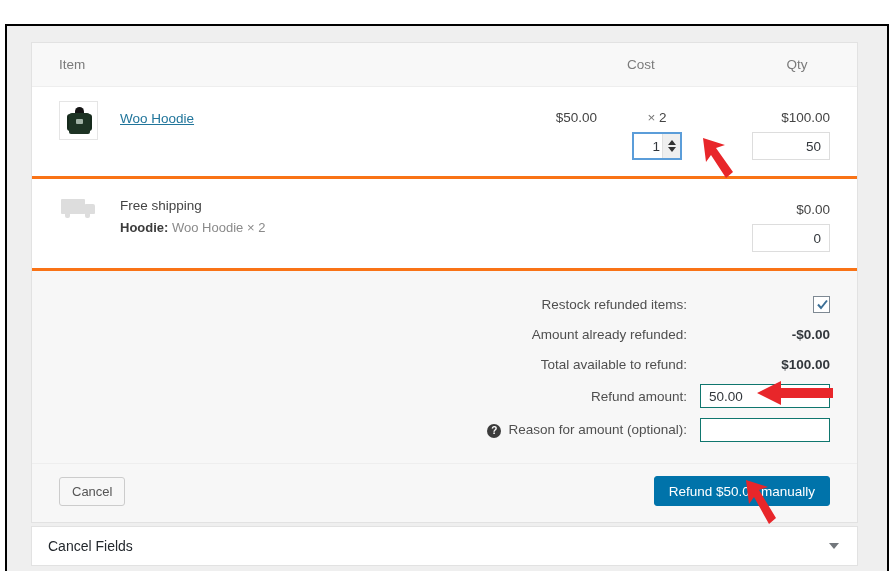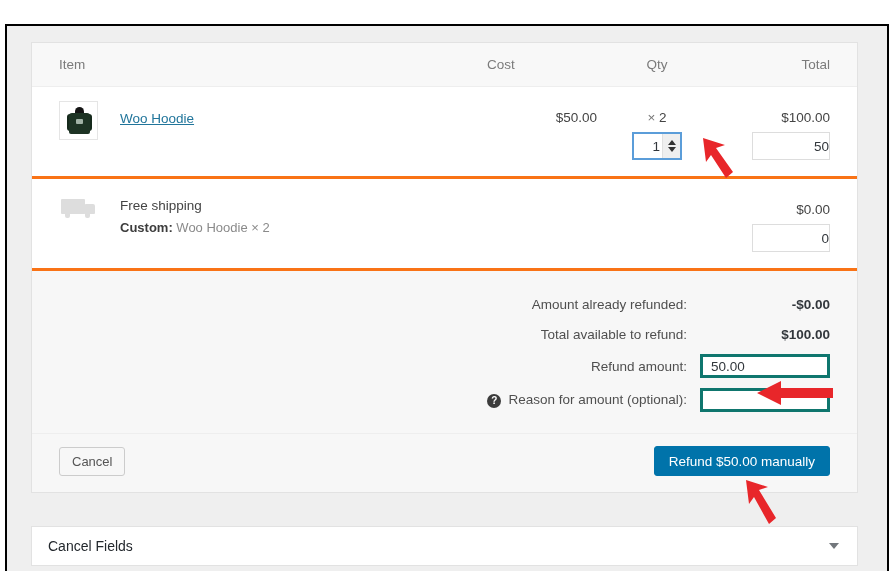--- a/index.html
+++ b/index.html
@@ -171,21 +171,21 @@
   .spin-down { border-top: 5px solid #333333; }
 
   .total-refund-wrap { margin-top: 7px; display: flex; justify-content: flex-end; }
   .total-input {
     width: 78px; height: 28px;
     border: 1px solid #dddddd;
     background: #ffffff;
     text-align: right;
     font-size: 13.5px;
     font-family: "Liberation Sans", sans-serif;
-    padding: 0 0;
+    padding: 0 8px;
     color: #32373c;
     outline: none;
   }
 
   
   .ship-icon {
     width: 39px; height: 28px;
     flex: 0 0 auto;
     position: relative;
     margin-top: 4px;
@@ -240,21 +240,21 @@
     font-weight: bold;
     color: #32373c;
   }
   .rfield {
     width: 130px;
     display: flex;
     justify-content: flex-start;
   }
   .r-input {
     width: 130px; height: 24px;
-    border: 3px solid #0f766e;
+    border: 1px solid #0f766e;
     background: #ffffff;
     font-size: 13.5px;
     font-family: "Liberation Sans", sans-serif;
     padding: 0 8px;
     color: #32373c;
     outline: none;
   }
   .checkbox-wrap { width: 130px; display: flex; justify-content: flex-end; }
   .cbox {
     width: 17px; height: 17px;
@@ -339,21 +339,20 @@
 
 <div class="frame">
 <div class="inner">
 
   <div class="panel">
 
     <div class="thead">
       <div class="col-item">Item</div>
       <div class="col-cost">Cost</div>
       <div class="col-qty">Qty</div>
-      <div class="col-total">Total</div>
     </div>
 
     <div class="row">
       <div class="row-item">
         <div class="thumb">
           <div class="hoodie-arm-l"></div>
           <div class="hoodie-arm-r"></div>
           <div class="hoodie-hood"></div>
           <div class="hoodie-body"></div>
           <div class="hoodie-logo"></div>
@@ -389,39 +388,49 @@
       <div class="row-item">
         <div class="ship-icon">
           <div class="ship-body"></div>
           <div class="ship-cab"></div>
           <div class="ship-wheel-l"></div>
           <div class="ship-wheel-r"></div>
         </div>
         <div class="ship-text">
           <div class="ship-title">Free shipping</div>
           <div class="ship-meta">
-            <b>Custom:</b>
+            <b>Hoodie:</b>
             <span>Woo Hoodie × 2</span>
           </div>
         </div>
       </div>
 
       <div class="cell-cost"></div>
       <div class="cell-qty"></div>
 
       <div class="cell-total">
         <span>$0.00</span>
         <div class="total-refund-wrap">
           <input class="total-input" type="text" value="0" style="">
         </div>
       </div>
     </div>
 
     <div class="refund-block">
 
+      <div class="rline">
+        <div class="rlabel">Restock refunded items:</div>
+        <div class="checkbox-wrap">
+          <div class="cbox">
+            <svg width="15" height="15" viewBox="0 0 15 15">
+              <path d="M3 7.5 L6 11 L12 3.5" stroke="#3c6f96" stroke-width="2" fill="none"></path>
+            </svg>
+          </div>
+        </div>
+      </div>
 
       <div class="rline">
         <div class="rlabel">Amount already refunded:</div>
         <div class="rvalue-strong">-$0.00</div>
       </div>
 
       <div class="rline">
         <div class="rlabel">Total available to refund:</div>
         <div class="rvalue-strong">$100.00</div>
       </div>

